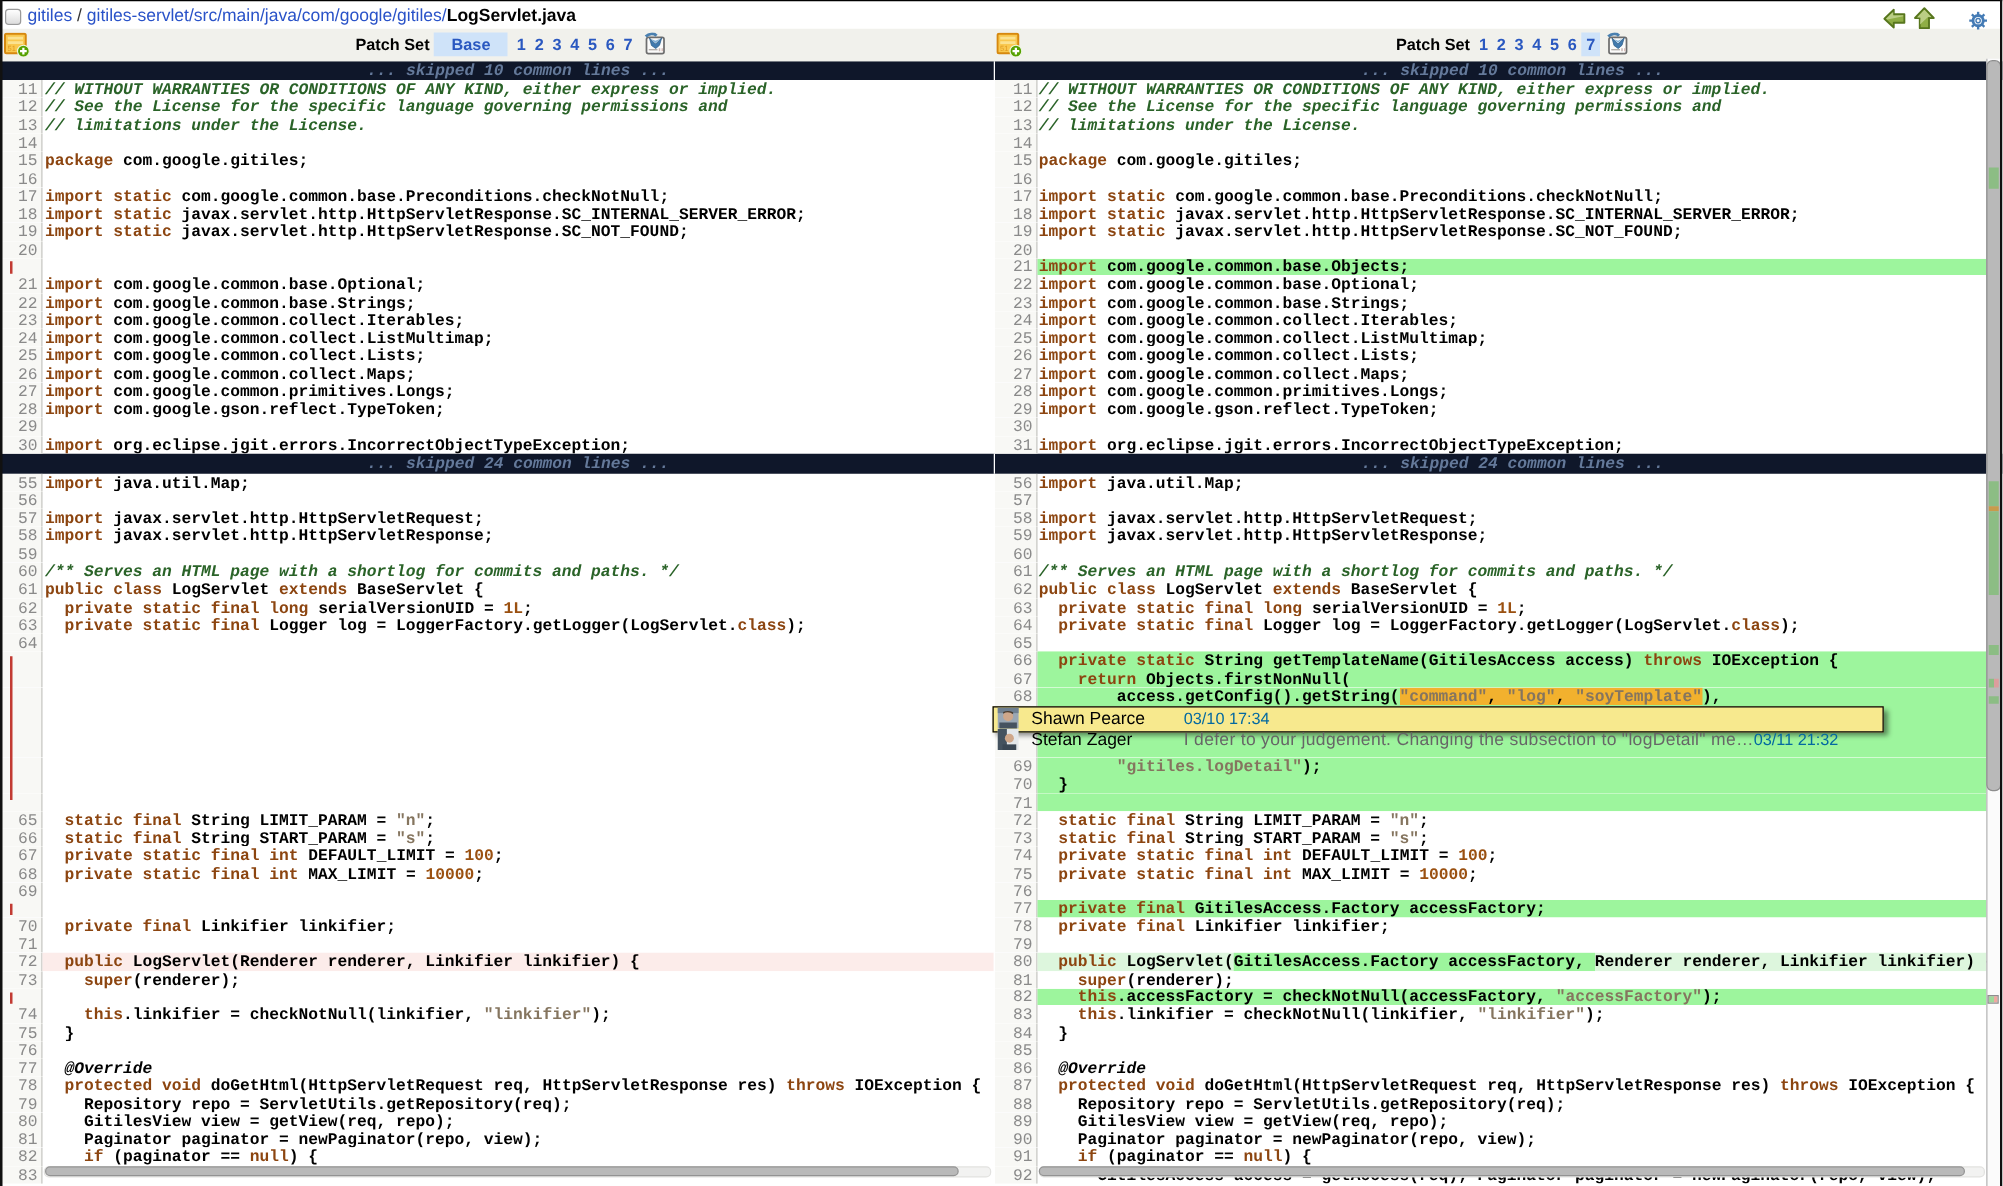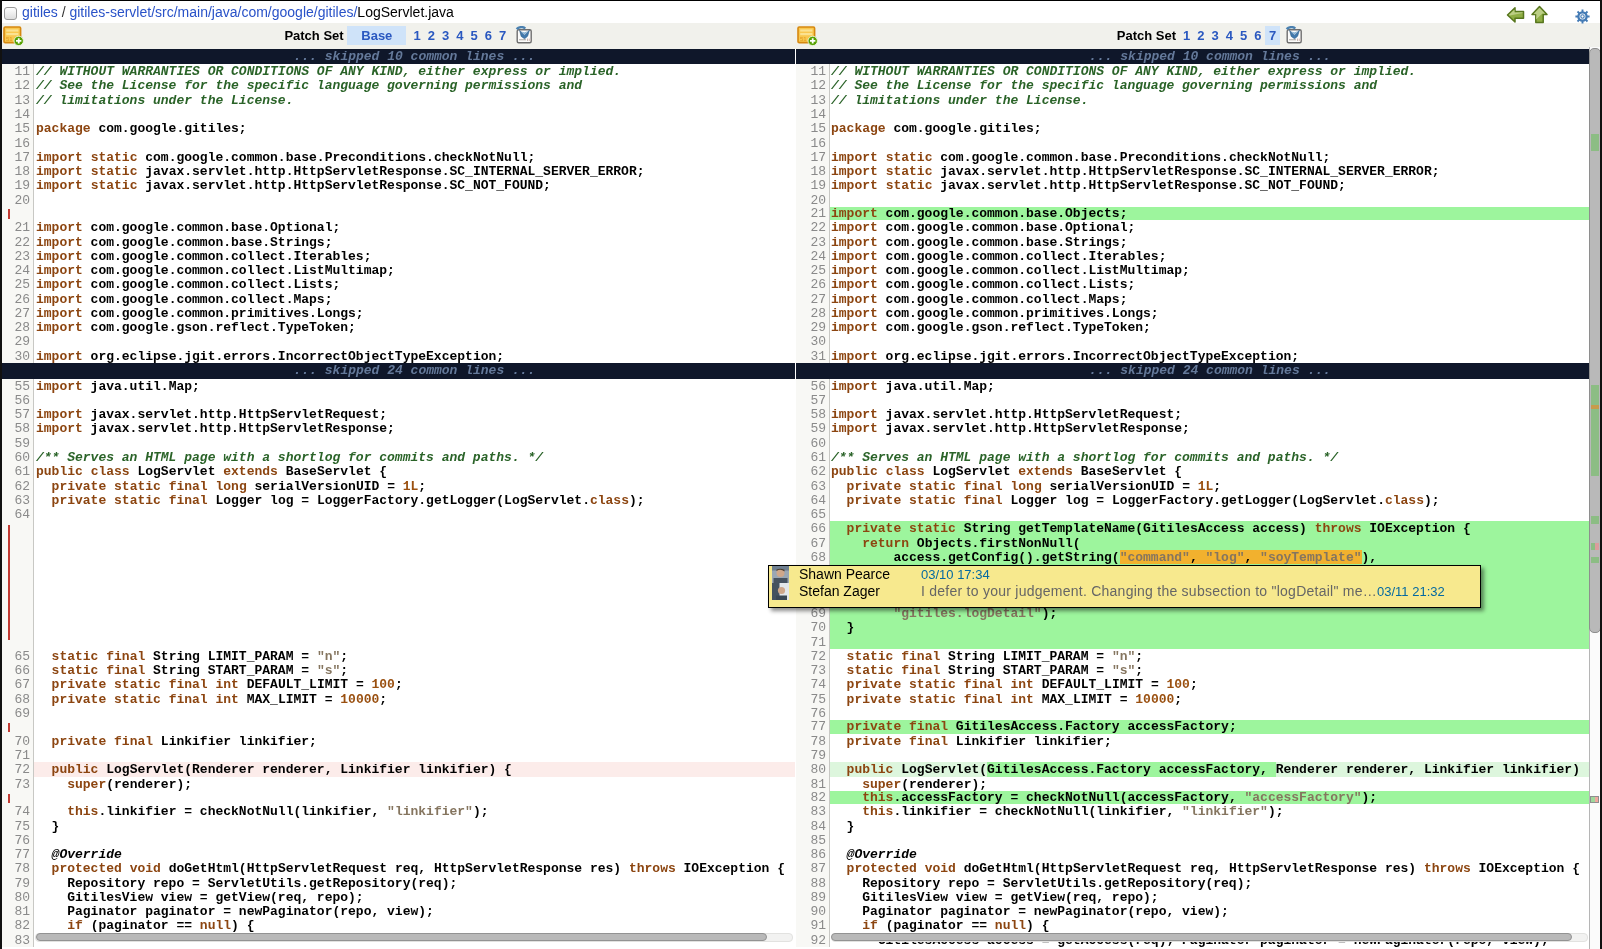--- a/index.html
+++ b/index.html
@@ -1,19 +1,19 @@
 <!DOCTYPE html>
 <html><head><meta charset="utf-8"><style>
 *{margin:0;padding:0;box-sizing:border-box}
 html,body{width:1602px;height:949px;overflow:hidden;background:#fff}
 body{font-family:"Liberation Sans",sans-serif;position:relative}
 #topbar{height:23.0px;background:#fff;border-top:1px solid #000;position:relative;white-space:nowrap;
   font-size:14px;line-height:22px;padding-left:22px;color:#2952c8}
 #topbar a{color:#2952c8;text-decoration:none}
-#topbar .fn{color:#000;font-weight:normal}
+#topbar .fn{color:#000;font-weight:bold}
 #cb{position:absolute;left:4px;top:6px;width:13px;height:13px;border:1px solid #9a9a9a;border-radius:3px;
   background:linear-gradient(#fefefe,#ddd)}
 #psbar{height:25.5px;background:#f1f1ec;position:relative;font-size:13px;line-height:25.5px;color:#000}
 .psc{position:absolute;top:0;text-align:center;font-weight:bold;white-space:nowrap}
 .psc a{color:#2a58c0;margin:0 3.5px;text-decoration:none}
 .psc .sel{background:#cfe3f9;padding:2px 4px;}
 .psl{left:28px;width:761px}
 .psr{left:830px;width:760px}
 .noteicon{position:absolute;top:2.5px;width:19px;height:18px}
 .dlicon{display:inline-block;vertical-align:-4px;margin-left:5px}
@@ -33,21 +33,21 @@
 b.k{color:#8c4510;font-weight:bold}
 i.c{color:#2a6328}
 b.s{color:#85755f}
 b.n{color:#9a5010}
 .skip{display:flex;height:15.7px;background:#0f172a;font:bold italic 13px "Liberation Mono",monospace;
   line-height:15.7px;color:#64799a}
 .skl{width:795px;padding-left:34px;text-align:center;flex:none}
 .spw{width:1px;background:#fff;flex:none}
 .skr{width:794px;padding-left:34px;text-align:center;flex:none}
 #redline,.tick{position:absolute;left:8px;width:2px;background:#c23b33}
-#cmt{position:absolute;left:768px;width:713px;height:43px;background:#f7e98e;border:1px solid #000;
+#cmt{position:absolute;left:794px;width:713px;height:21px;background:#f7e98e;border:1px solid #000;
   box-shadow:3px 3px 4px rgba(0,0,0,.45);font-size:14px;z-index:5}
 .cr1{display:flex;height:17.7px;line-height:17.7px;white-space:nowrap;overflow:hidden}
 .av{width:17px;height:17px;margin:0 0 0 3px;flex:none}
 .cname{width:132px;padding-left:10px;color:#000;flex:none}
 .cmsg{width:456px;color:#666;flex:none;overflow:hidden;white-space:nowrap;letter-spacing:0.25px;font-size:14px}
 .ctime{flex:1;text-align:left;padding-right:11px;color:#0369a1;font-size:13px}
 #vsb{position:absolute;top:47px;left:1589px;width:11px;bottom:0;background:#fbfbfb;border-left:1px solid #b5b5b5}
 #vthumb{position:absolute;left:1588.5px;top:48px;width:12.5px;height:585px;background:#b9b9b9;
   border:1px solid #8e8e8e;border-radius:5px;z-index:6}
 .vm{position:absolute;left:1590.5px;width:8.5px;z-index:7}

